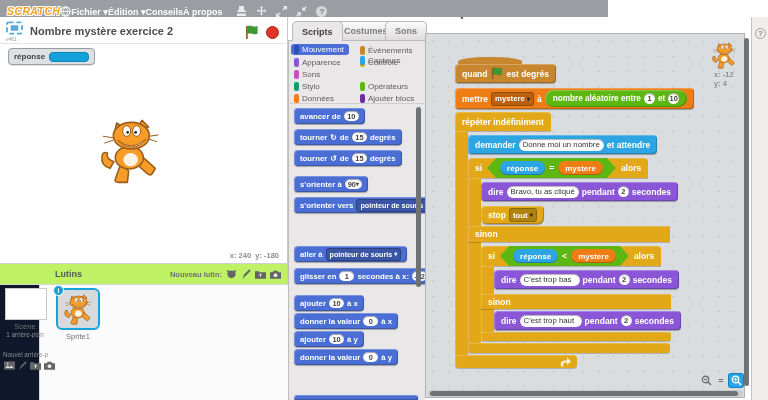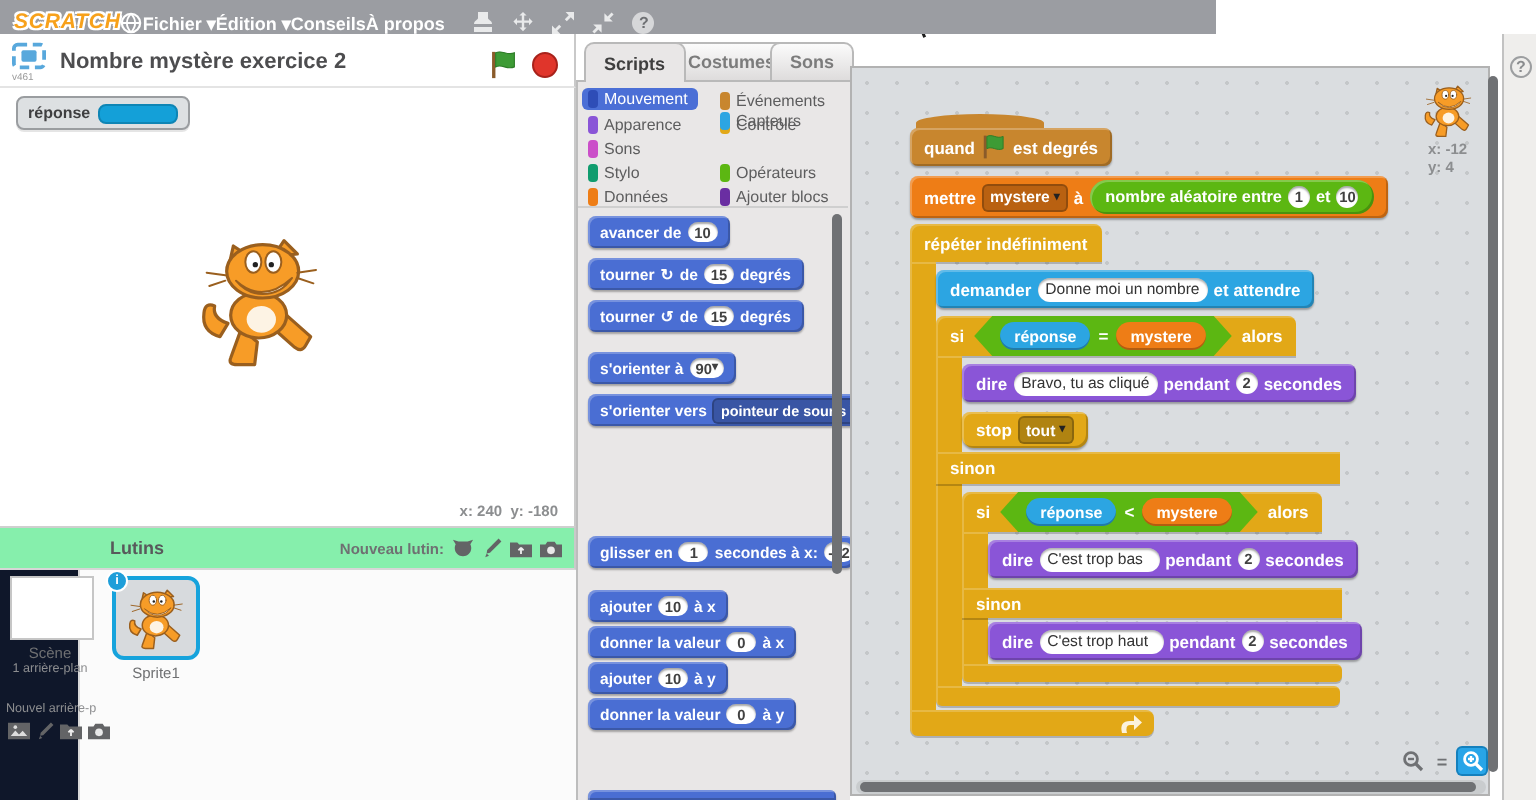--- a/index.html
+++ b/index.html
@@ -20,21 +20,21 @@
   .stghdr{left:0;top:17px;width:288px;height:27px;background:#fff;border-bottom:1px solid #e4e4e4;box-sizing:border-box}
   .title{font-size:11px;color:#4d4d4f;font-weight:bold}
   .ver{font-size:5px;color:#9a9a9a}
   .stopbtn{width:13px;height:13px;border-radius:50%;background:#e0352b;border:1px solid #a8221b;box-sizing:border-box}
   .watch{background:#dde0e2;border:1px solid #9a9da0;border-radius:4px;height:15px;display:flex;
          align-items:center;gap:4px;padding:0 5px;box-shadow:0 1px 0 rgba(0,0,0,.1)}
   .watch .lbl{font-size:8px;font-weight:bold;color:#3f3f41}
   .watch .val{width:40px;height:10px;background:#14a0d8;border:1px solid #0e85b5;border-radius:4px;box-sizing:border-box}
   .coords{font-size:7.5px;font-weight:bold;color:#8c8e90;white-space:nowrap}
   
-  .sphdr{left:0;top:263px;width:288px;height:22px;background:#86efac;border-top:1px solid #cfcfcf;
+  .sphdr{left:0;top:263px;width:288px;height:22px;background:#bef264;border-top:1px solid #cfcfcf;
          border-bottom:1px solid #d6d6d6;box-sizing:border-box;display:flex;align-items:center}
   .sphdr .t{font-size:9px;font-weight:bold;color:#58595b}
   .spbody{left:0;top:285px;width:288px;height:115px;background:#fbfbfb}
   .spleft{left:0;top:285px;width:40px;height:115px;background:#0f172a;border-right:1px solid #d9d9d9;box-sizing:border-box}
   .small{font-size:7.5px;color:#6f7072}
   .tiny{font-size:6.3px;color:#8d8e90;white-space:nowrap;overflow:hidden}
   .thumbsel{width:44px;height:42px;background:#d7dadd;border:2px solid #16a3dc;border-radius:6px;
             box-sizing:border-box;display:flex;align-items:center;justify-content:center}
   .ibadge{width:9px;height:9px;border-radius:50%;background:#1e9ed9;color:#fff;font-size:6.5px;font-weight:bold;
           display:flex;align-items:center;justify-content:center;border:1px solid #fff}
@@ -309,20 +309,27 @@
         <span class="car">▾</span>
       </span>
   </div>
   <div class="pb" style="left:294px;top:197px">
     <span>s'orienter vers</span>
     <span class="ddl">
         <span>pointeur de souris</span>
         <span class="car">▾</span>
       </span>
   </div>
+  <div class="pb" style="left:294px;top:246px">
+    <span>aller à</span>
+    <span class="ddl">
+        <span>pointeur de souris</span>
+        <span class="car">▾</span>
+      </span>
+  </div>
   <div class="pb" style="left:294px;top:268px;max-width:121px;overflow:hidden">
     <span>glisser en</span>
     <span class="num">1</span>
     <span>secondes à x:</span>
     <span class="num">-12</span>
 
   </div>
   <div class="pb" style="left:294px;top:295px">
     <span>ajouter</span>
       <span class="num">10</span>

